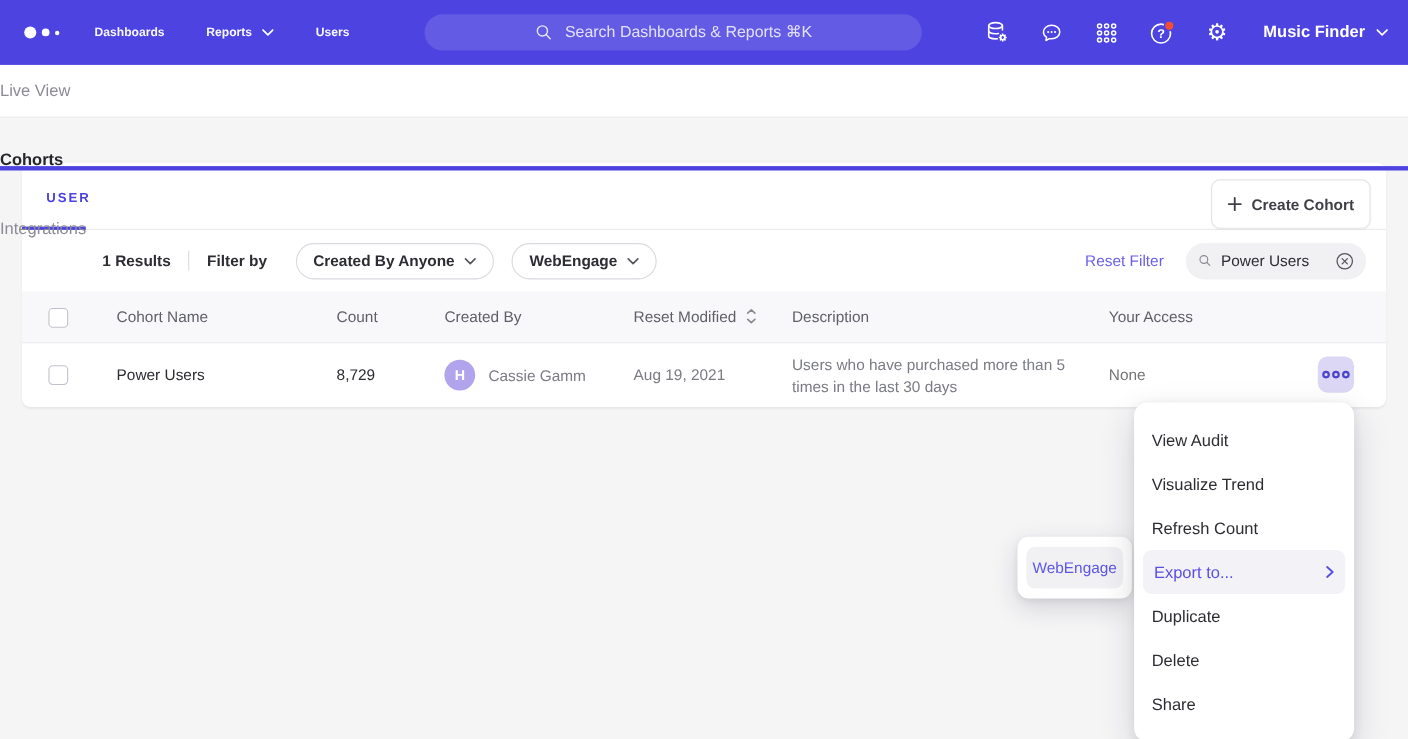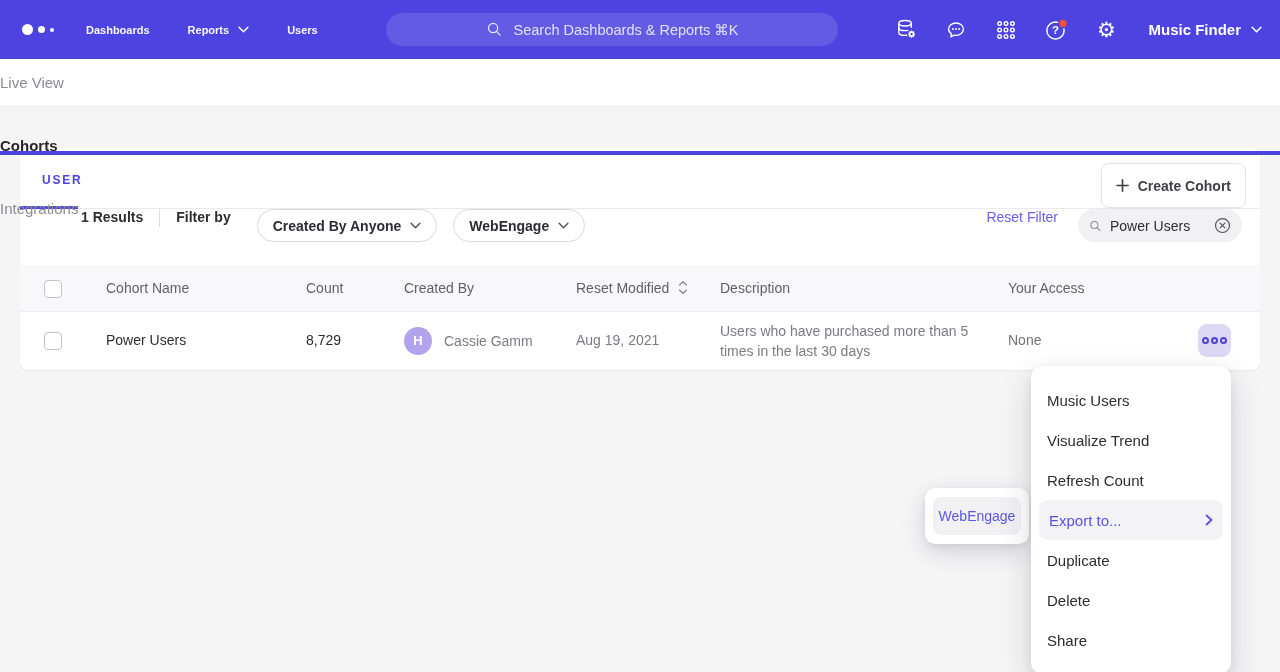--- a/index.html
+++ b/index.html
@@ -28,21 +28,21 @@
   .tab.active::after { content:""; position:absolute; left:-19px; right:-19px; bottom:-1px; height:4px; background:#4c43e0; }
 
   
   .card { position:absolute; left:20px; top:148px; width:1240px; height:222px; background:#fff; border-radius:8px; box-shadow:0 1px 2px rgba(25,25,40,.06); }
   .card-head { position:relative; height:61px; border-bottom:1px solid #eaeaee; }
   .user-tab { position:absolute; left:22px; top:25px; font-size:12px; font-weight:700; letter-spacing:1.8px; color:#4c43e0; cursor:pointer; }
   .user-underline { position:absolute; left:0; bottom:-1px; width:58px; height:3px; background:#4c43e0; }
   .create-btn { position:absolute; right:14px; top:15px; height:45px; padding:0 14px; border:1px solid #e4e4e8; border-radius:8px; display:flex; align-items:center; gap:9px; font-size:14px; font-weight:600; color:#3f3f46; background:#fff; box-shadow:0 1px 2px rgba(0,0,0,.04); cursor:pointer; }
 
   
-  .filterbar { position:absolute; top:61px; left:4px; right:0; height:56px; display:flex; padding-right:18px; }
+  .filterbar { position:absolute; top:61px; left:16px; right:0; height:56px; display:flex; align-items:center; padding-right:18px; }
   .results { margin-left:57px; font-weight:700; font-size:14px; color:#2c2c32; }
   .vdivider { width:1px; height:18px; background:#dcdce2; margin:0 16px; }
   .filter-by { font-weight:700; font-size:14px; color:#2c2c32; margin-right:26px; }
   .pill-btn { height:33px; padding:0 15px; border:1px solid #d9d9df; border-radius:17px; display:flex; align-items:center; gap:9px; font-size:14px; font-weight:600; color:#2c2c32; background:#fff; margin-right:16px; cursor:pointer; }
   .reset { margin-left:auto; color:#6a61ea; font-size:14px; cursor:pointer; text-decoration:none; }
   .search-pill { margin-left:20px; width:164px; height:33px; border-radius:17px; background:#f1f1f4; display:flex; align-items:center; padding:0 11px; gap:8px; }
   .search-pill input { border:none; background:transparent; outline:none; width:96px; font-size:14px; color:#2c2c32; font-family:inherit; }
   .clear-btn { cursor:pointer; display:flex; }
 
   
@@ -239,21 +239,21 @@
       <span class="cell c-access access-cell">None</span>
       <span class="actions-btn">
           <i></i>
           <i></i>
           <i></i>
         </span>
     </div>
   </section>
 
   <div class="context-menu">
-    <div class="menu-item">Music Users</div>
+    <div class="menu-item">View Audit</div>
     <div class="menu-item">Visualize Trend</div>
     <div class="menu-item">Refresh Count</div>
     <div class="menu-item highlight">
       <span>Export to...</span>
       <svg width="8" height="12" viewBox="0 0 8 12">
           <polyline points="1.5,1.5 6.5,6 1.5,10.5" fill="none" stroke="#5a50e0" stroke-width="1.8" stroke-linecap="round" stroke-linejoin="round"></polyline>
         </svg>
     </div>
     <div class="menu-item">Duplicate</div>
     <div class="menu-item">Delete</div>

